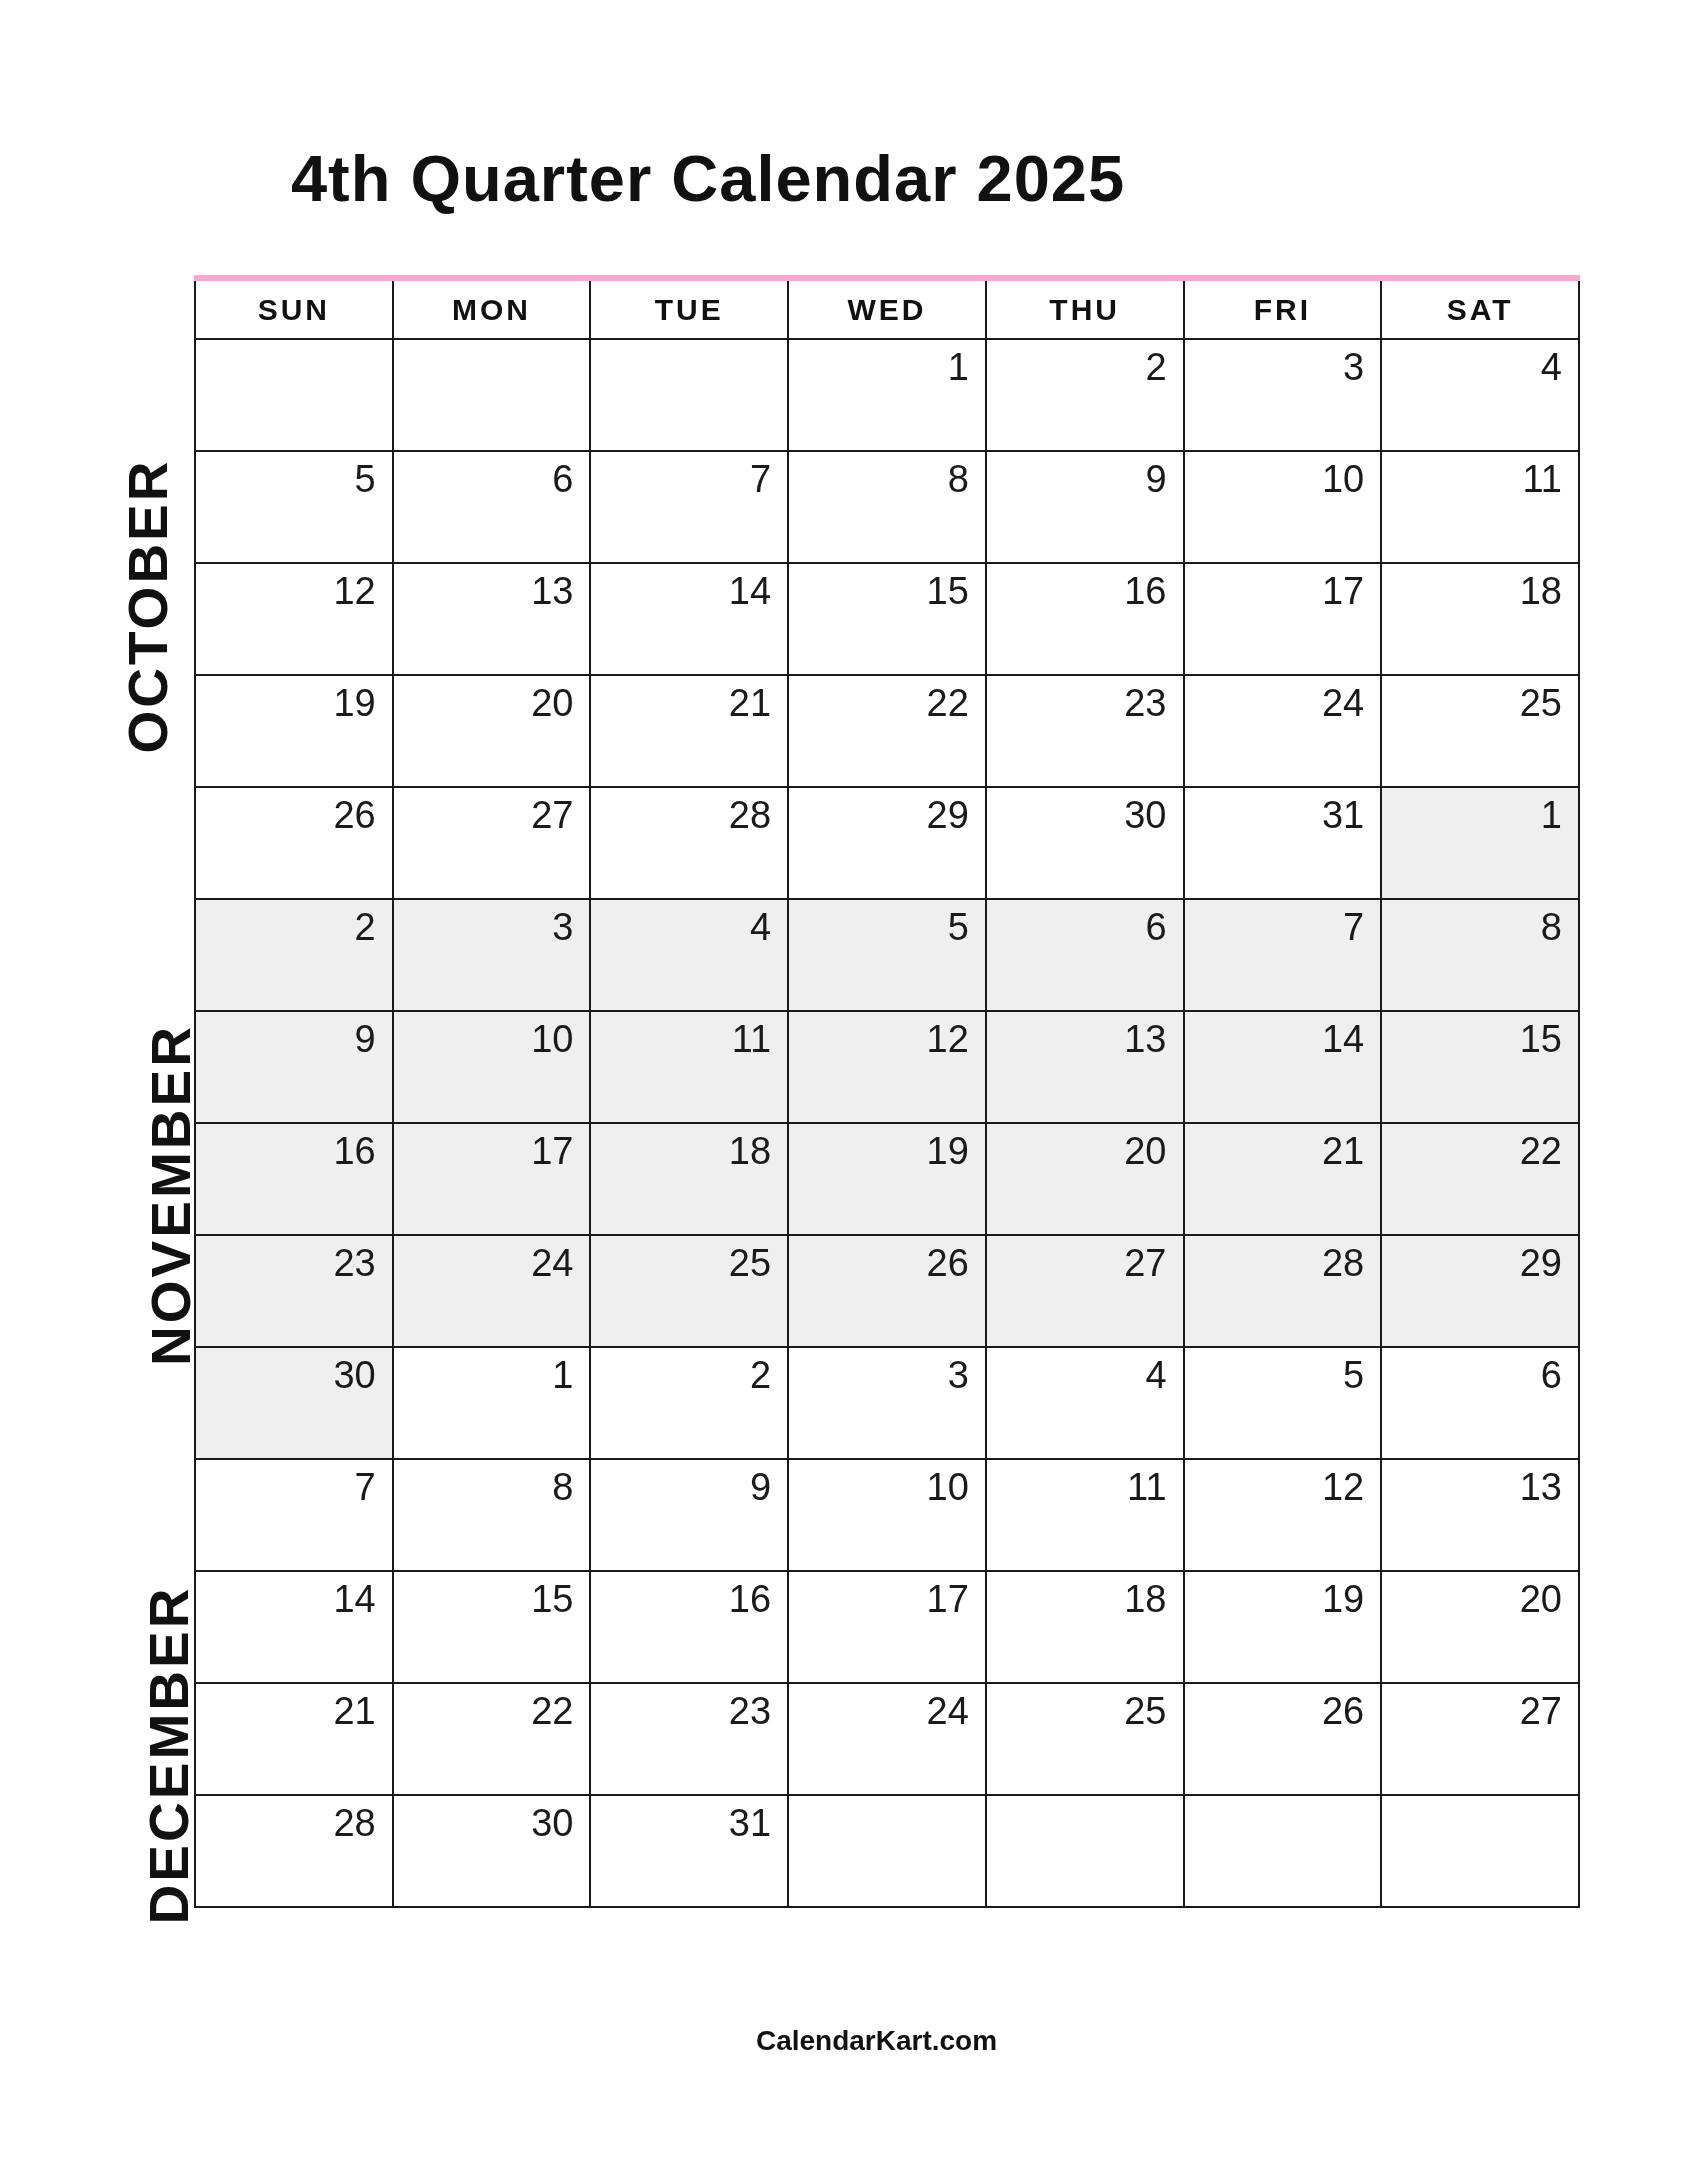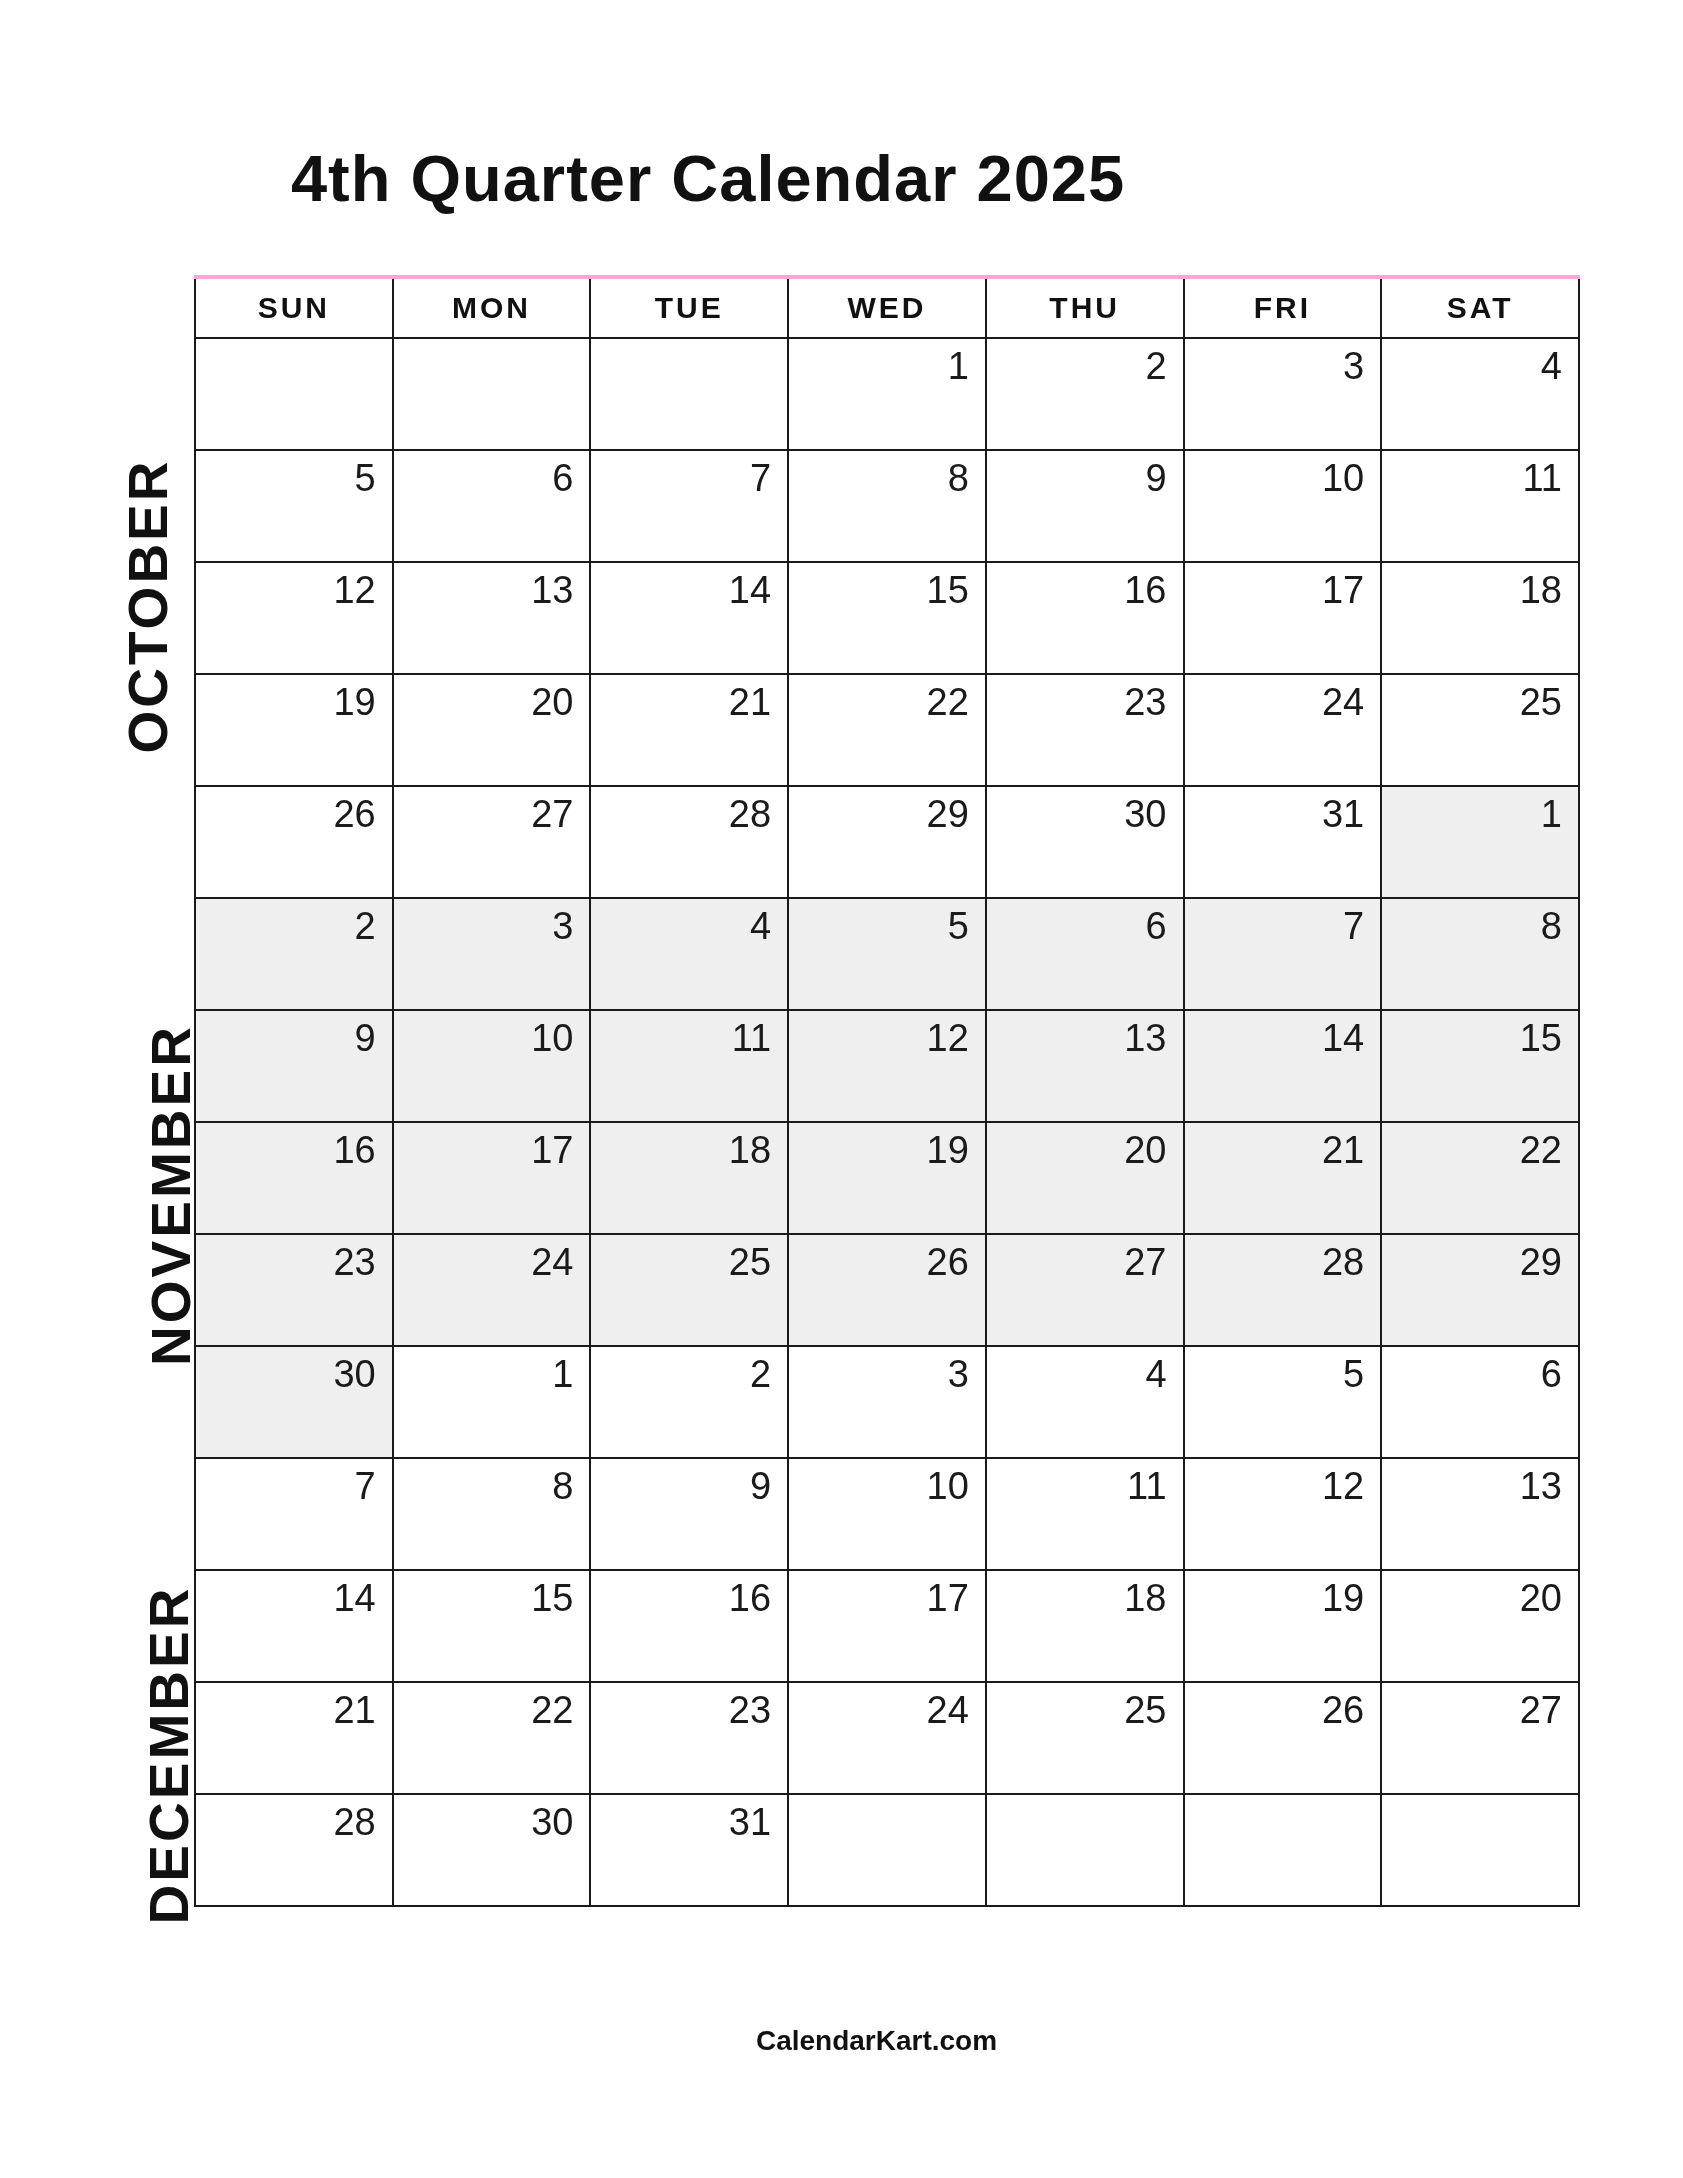--- a/index.html
+++ b/index.html
@@ -81,21 +81,21 @@
     box-sizing: border-box;
   }
   .cal th {
     height: 61px;
     font-size: 30px;
     font-weight: bold;
     letter-spacing: 3px;
     text-align: center;
     vertical-align: middle;
     color: #111111;
-    border-top: 4px solid #f9a8d4;
+    border-top: 6px solid #f9a8d4;
   }
   .cal td {
     height: 112px;
     vertical-align: top;
     text-align: right;
     font-size: 38px;
     font-weight: normal;
     padding: 6px 16px 0 0;
     color: #1a1a1a;
   }

